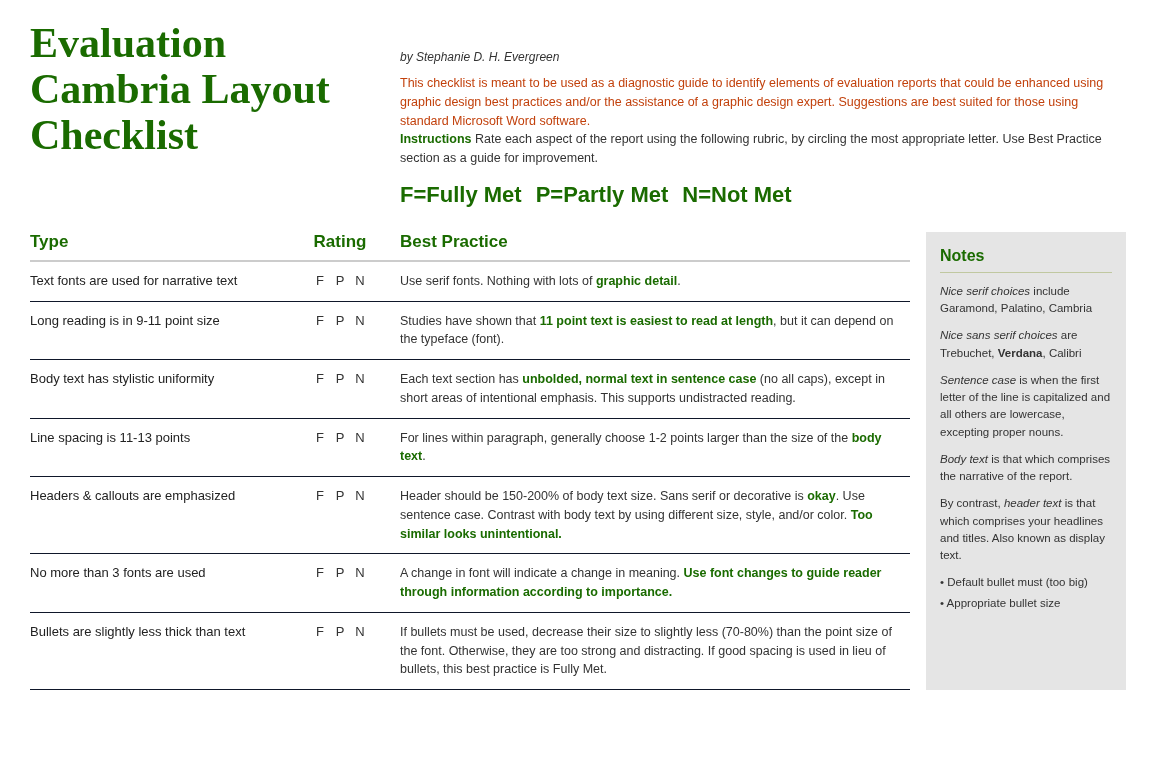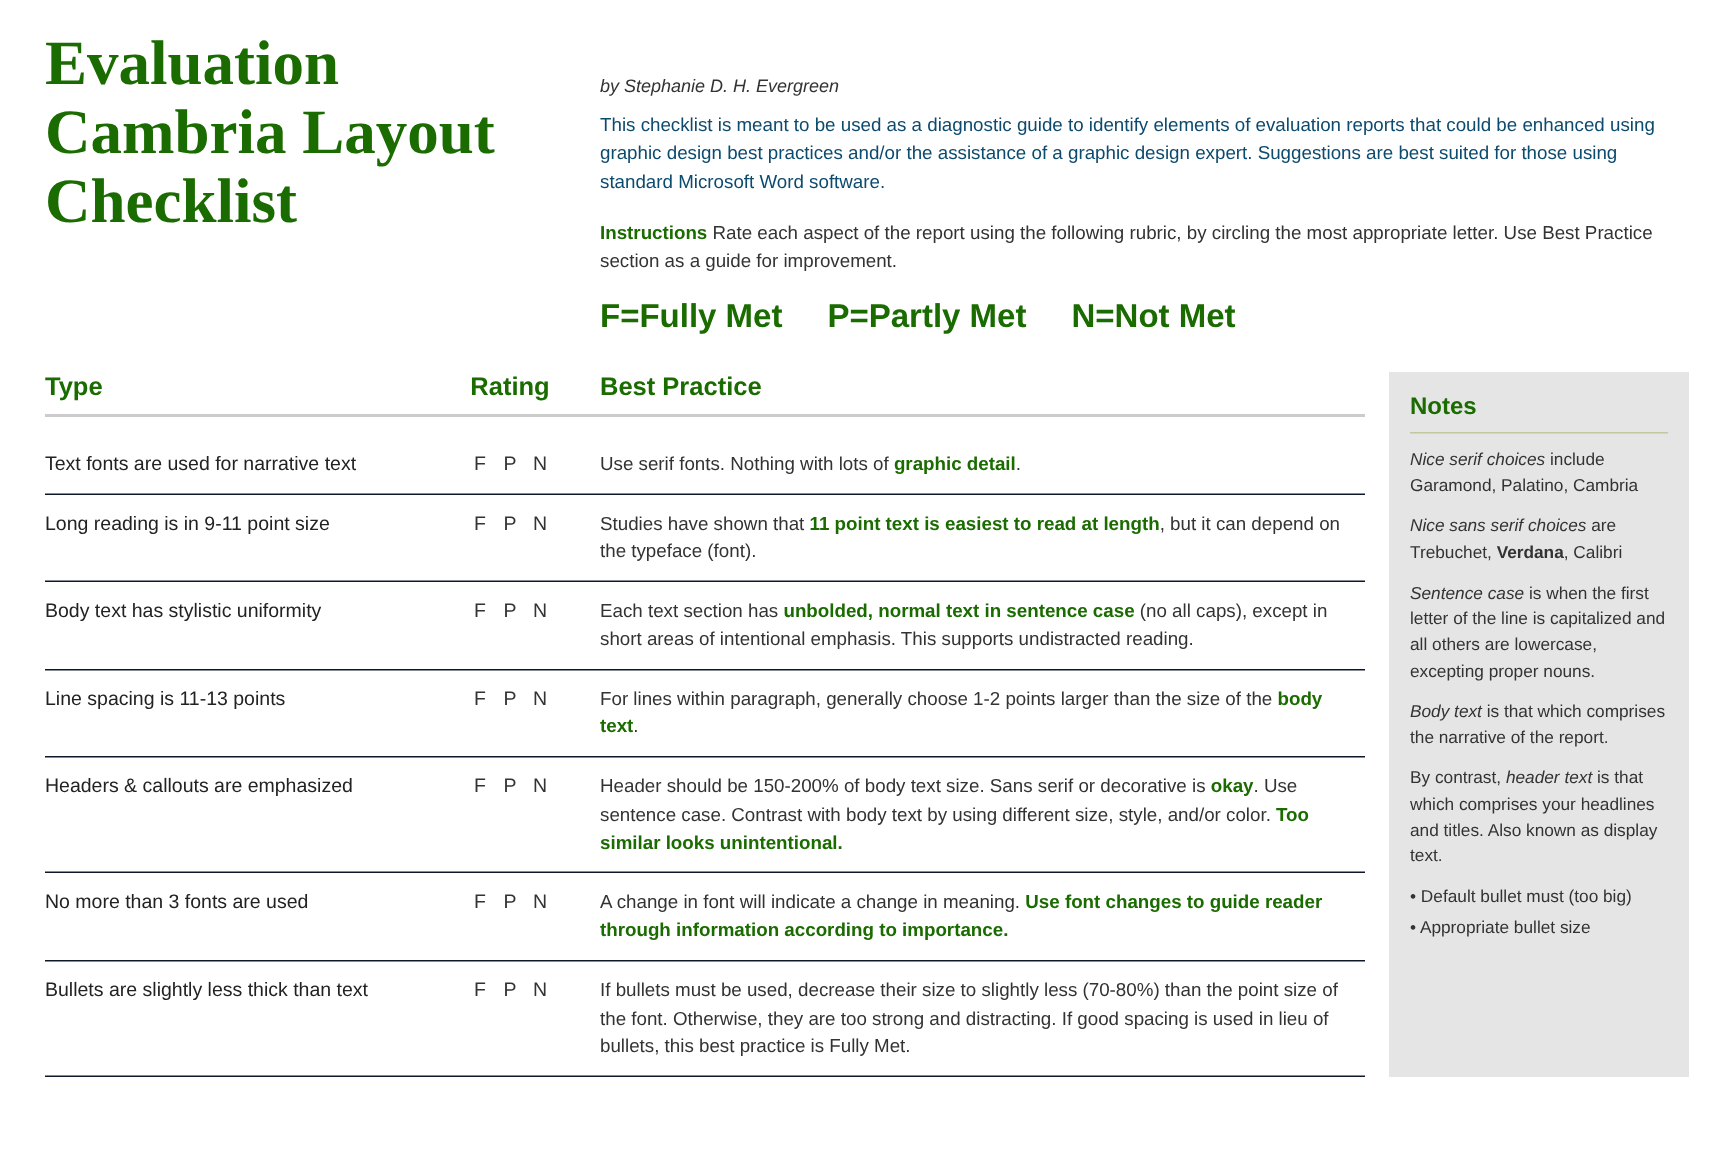--- a/index.html
+++ b/index.html
@@ -34,37 +34,37 @@
     }
     .byline {
       text-align: left;
       font-style: italic;
       font-size: 12px;
       color: #333;
       margin-bottom: 10px;
     }
     .intro-text {
       font-size: 12.5px;
-      color: #0c4a6e;
+      color: #c2410c;
       line-height: 1.5;
-      margin-bottom: 16px;
+      margin-bottom: 0;
     }
     .instructions-text {
       font-size: 12.5px;
       color: #333;
       line-height: 1.5;
       margin-bottom: 14px;
     }
     .instructions-label {
       color: #1a6b00;
       font-weight: bold;
     }
     .rating-legend {
       display: flex;
-      gap: 30px;
+      gap: 14px;
       margin-top: 8px;
       text-align: right;
     }
     .rating-legend span {
       font-size: 22px;
       font-weight: 900;
       color: #1a6b00;
     }
     .main-content {
       display: flex;
@@ -72,21 +72,21 @@
       margin-top: 10px;
     }
     .checklist-area {
       flex: 1;
     }
     .col-headers {
       display: grid;
       grid-template-columns: 260px 100px 1fr;
       padding-bottom: 8px;
       border-bottom: 2px solid #ccc;
-      margin-bottom: 12px;
+      margin-bottom: 0;
     }
     .col-headers .col-type {
       font-size: 17px;
       font-weight: bold;
       color: #1a6b00;
     }
     .col-headers .col-rating {
       font-size: 17px;
       font-weight: bold;
       color: #1a6b00;

